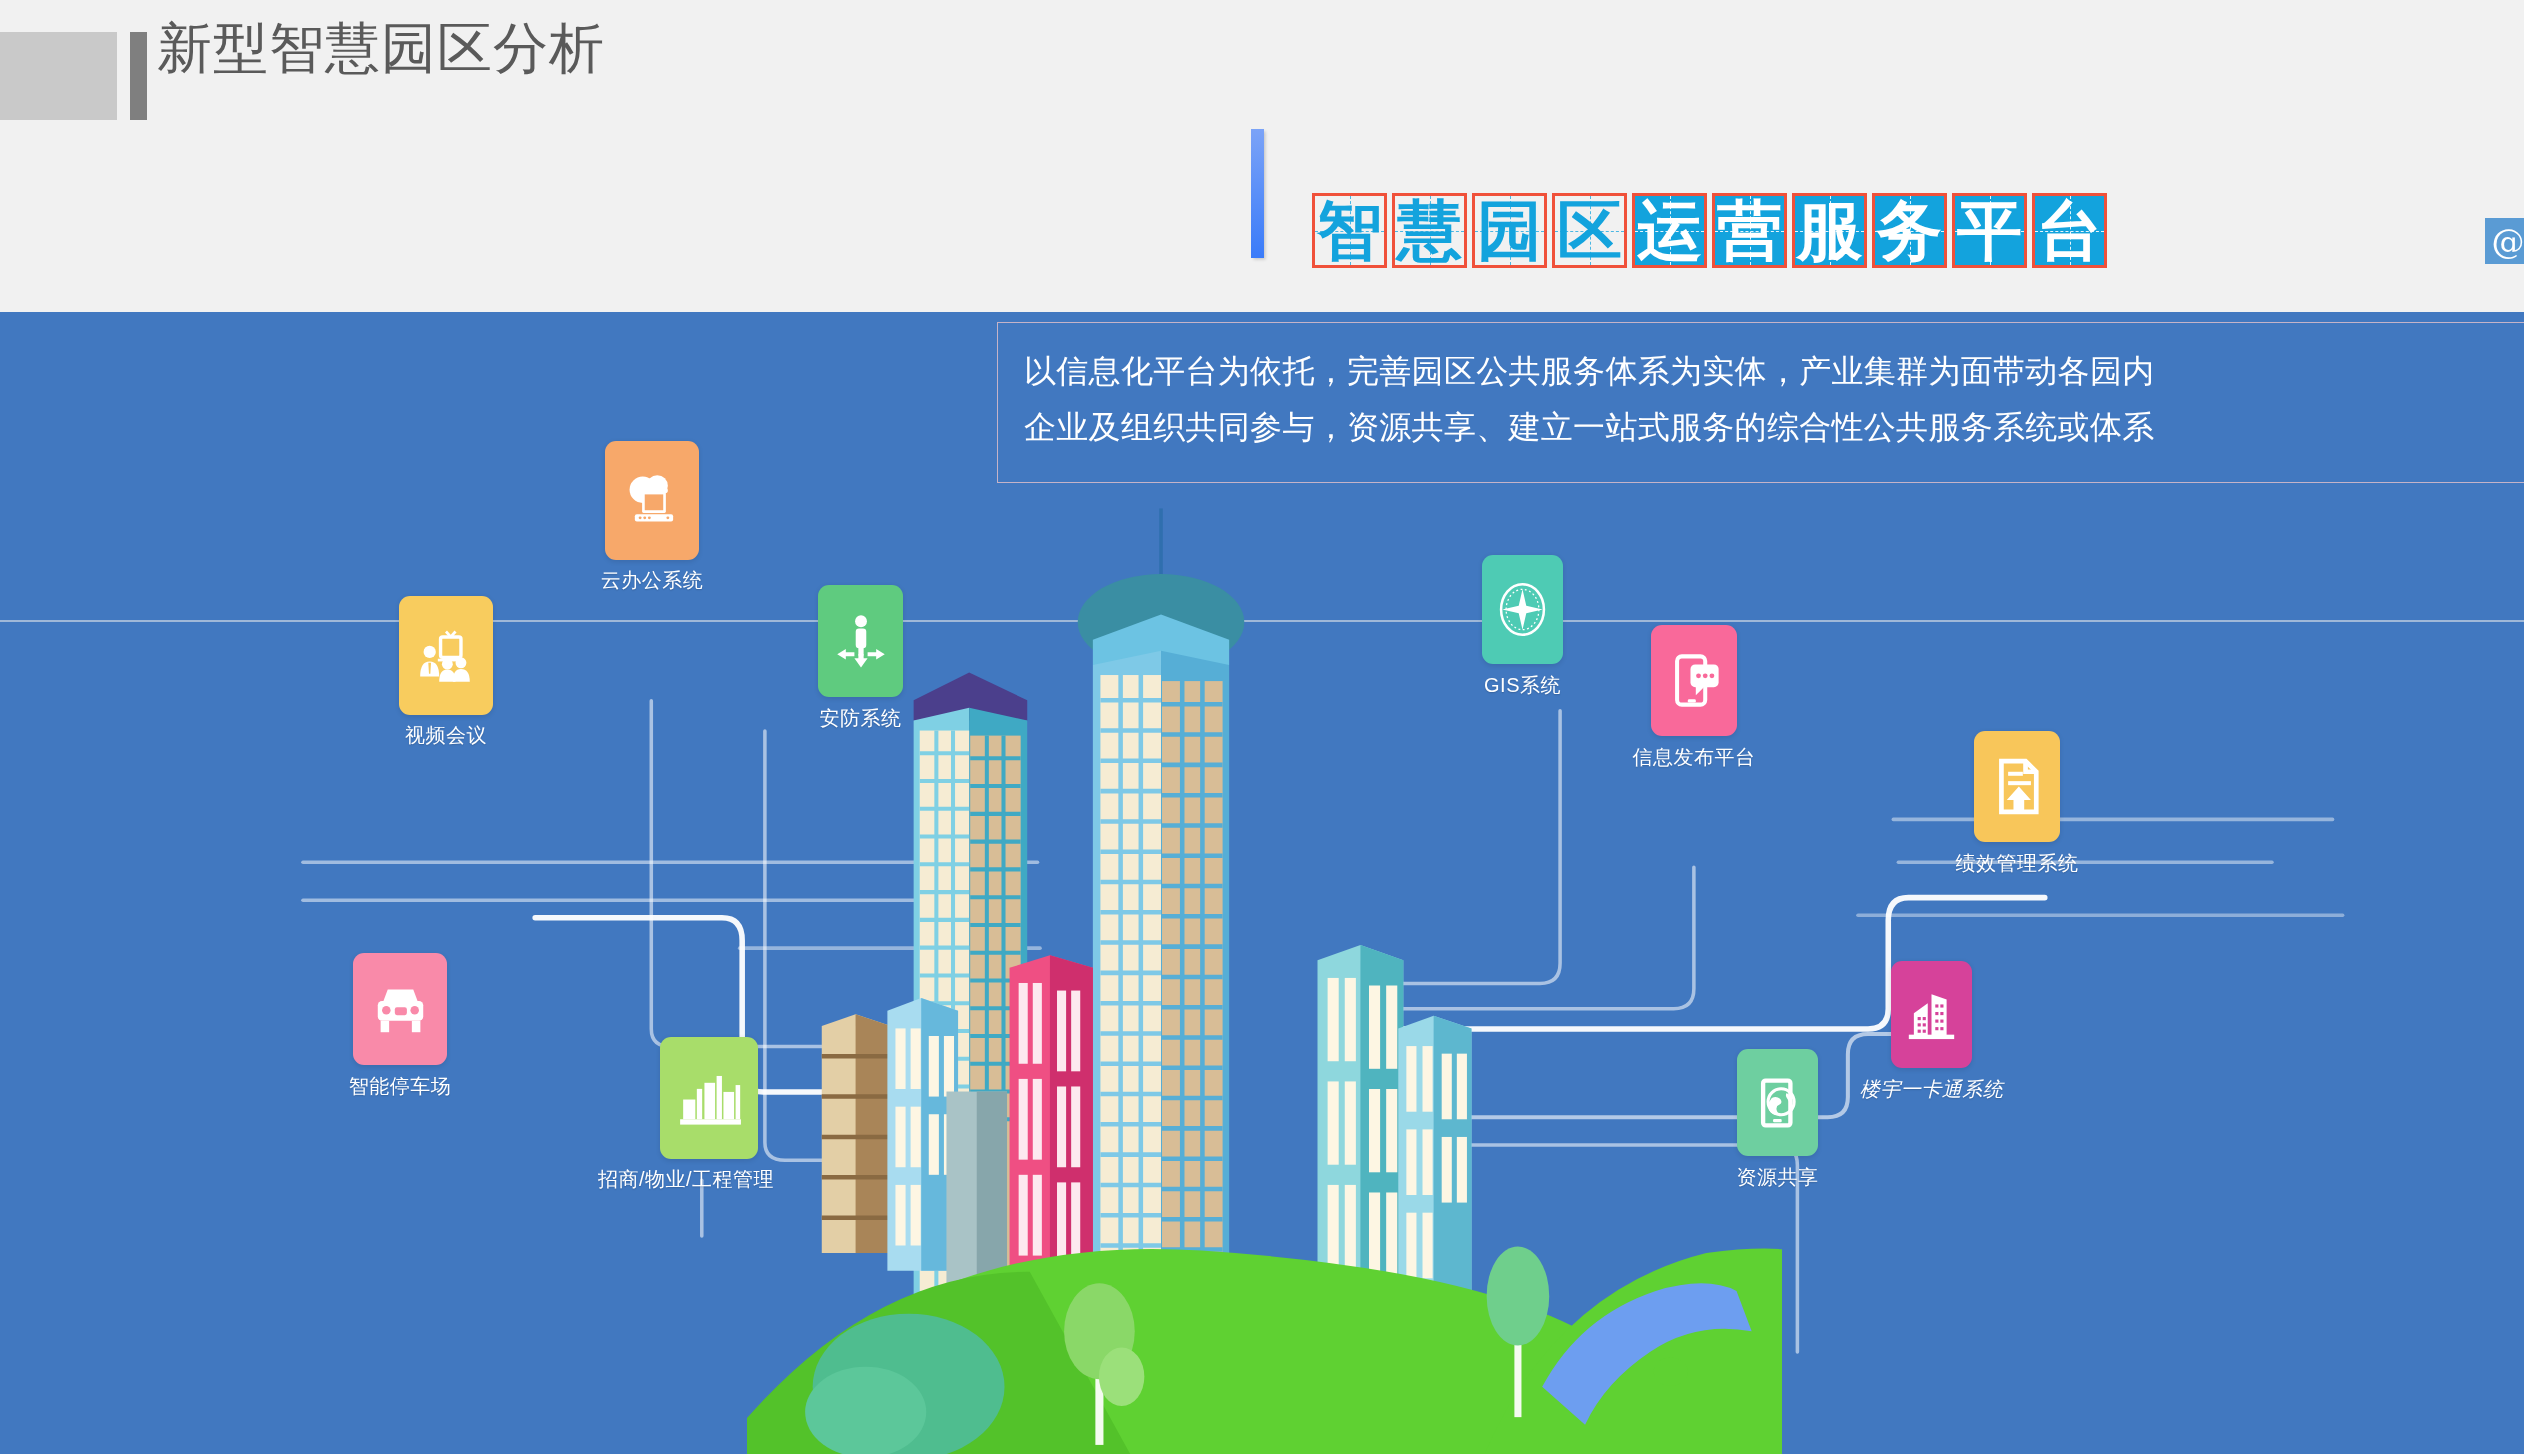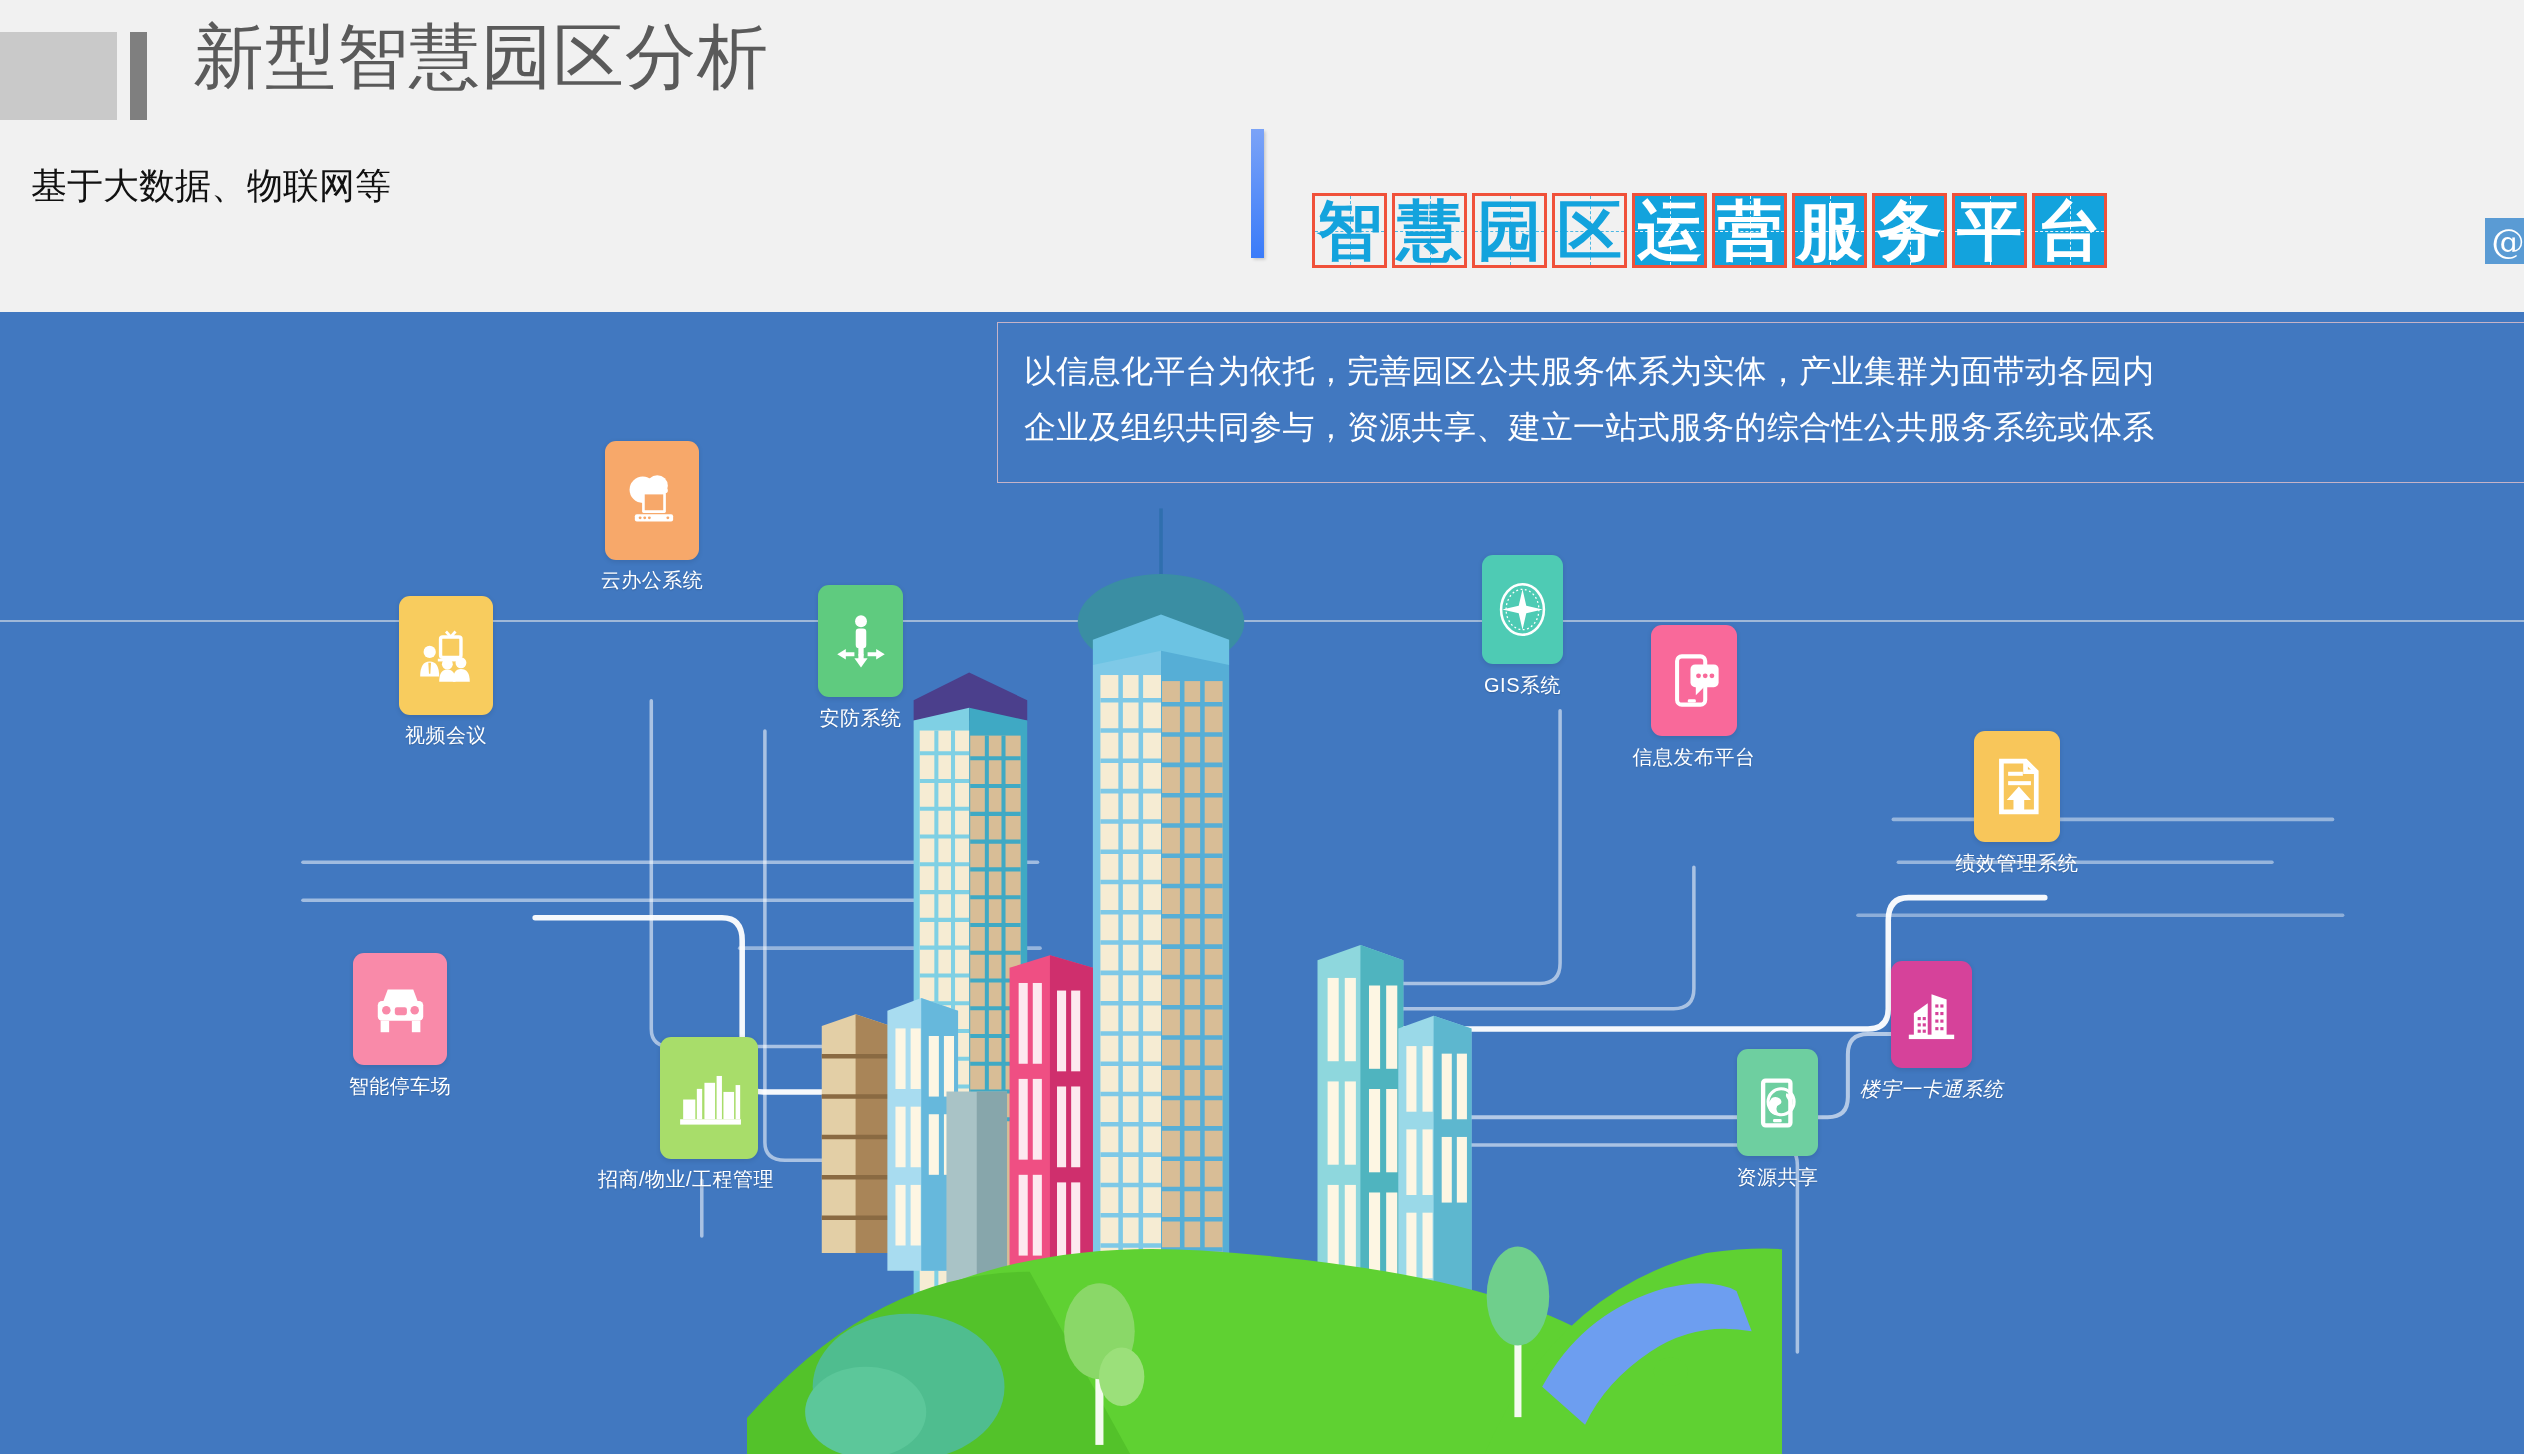--- a/index.html
+++ b/index.html
@@ -27,25 +27,24 @@
     width: 117px; height: 88px;
     background: #c9c9c9;
   }
   .hdr-dark-bar {
     position: absolute; left: 130px; top: 32px;
     width: 17px; height: 88px;
     background: #7f7f7f;
   }
   #main-title {
     position: absolute; left: 157px; top: 19px;
-    font-size: 71px; line-height: 1.08;
+    font-size: 55px; line-height: 1.08;
     color: #5a5a5a; font-weight: 400;
     letter-spacing: 1px;
     white-space: nowrap;
-    margin-left: 36px;
   }
   #subtitle-1 {
     position: absolute; left: 31px; top: 162px;
     font-size: 36px; color: #111; font-weight: 400;
     white-space: nowrap;
   }
   #subtitle-2 {
     position: absolute; left: 187px; top: 235px;
     font-size: 43px; color: #000; font-weight: 700;
     white-space: nowrap;
@@ -168,21 +167,20 @@
 
 <div id="slide">
 
   <div id="header">
 
     <div class="hdr-gray-block"></div>
     <div class="hdr-dark-bar"></div>
 
     <div id="main-title">新型智慧园区分析</div>
 
-    <div id="subtitle-1">基于大数据、物联网等</div>
 
 
     <div id="blue-vbar"></div>
 
     <div id="banner-title">
       <div class="char-box outline">
         <div class="guides">
           <i class="g"></i>
             <i class="gv"></i>
             <i class="d1"></i>

